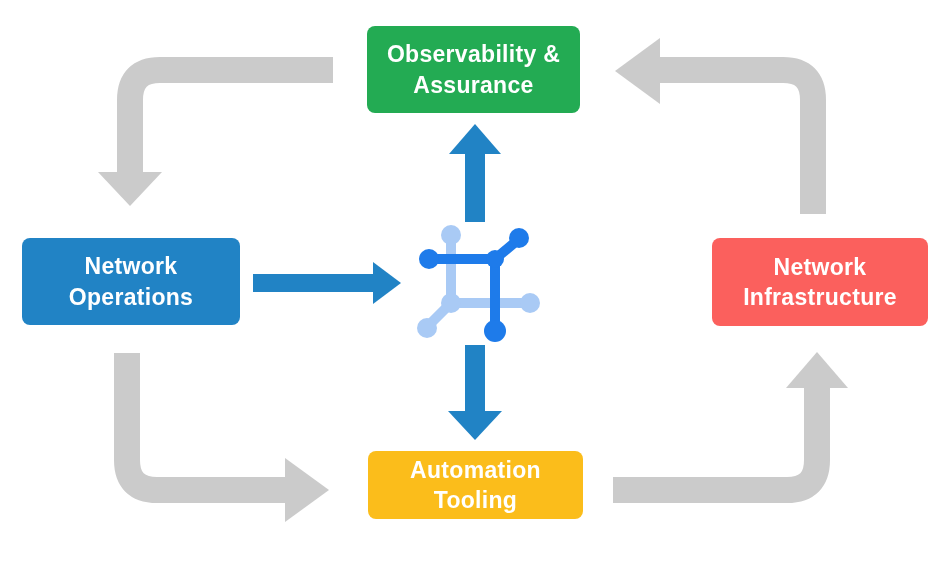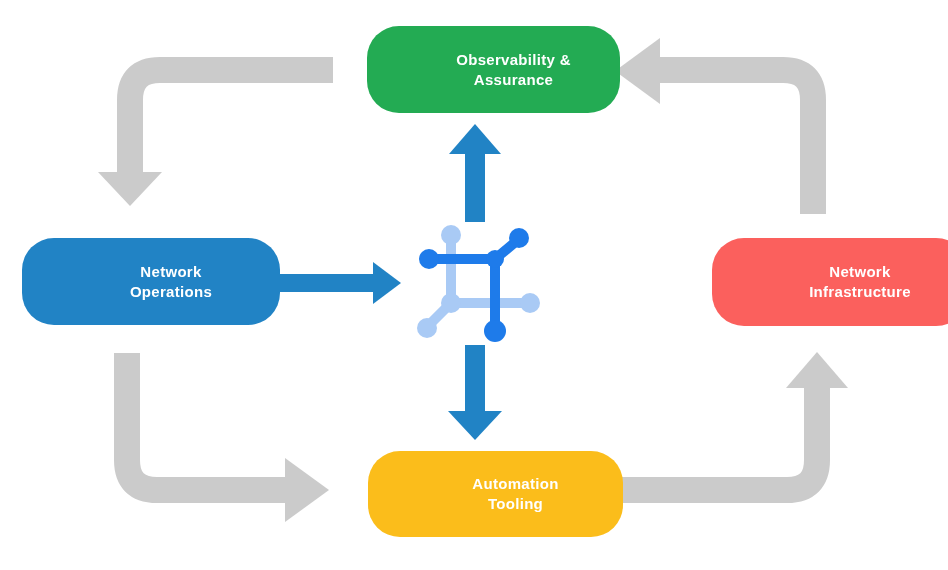--- a/index.html
+++ b/index.html
@@ -9,30 +9,29 @@
     background:var(--background,#fff);
     font-family:"Liberation Sans",sans-serif;
     overflow:hidden;
   }
   #diagram-svg{position:absolute;left:0;top:0;}
   .node{
     position:absolute;
     display:flex;align-items:center;justify-content:center;
     text-align:center;
     color:var(--text-white,#fff);
-    font-size:15px;font-weight:bold;letter-spacing:.3px;
+    font-size:23px;font-weight:bold;letter-spacing:.3px;
     line-height:1.32;
     white-space:pre-line;
-    border-radius:32px;
-    padding-left:40px;
+    border-radius:8px;
   }
   .node-observability{left:367px;top:26px;width:213px;height:87px;background:var(--box-green);}
   .node-operations{left:22px;top:238px;width:218px;height:87px;background:var(--box-blue);}
   .node-infrastructure{left:712px;top:238px;width:216px;height:88px;background:var(--box-red);}
-  .node-automation{left:368px;top:451px;width:215px;height:86px;background:var(--box-yellow);}
+  .node-automation{left:368px;top:451px;width:215px;height:68px;background:var(--box-yellow);}
 
   .gray-stroke{fill:none;stroke:var(--arrow-gray);stroke-width:26;stroke-linecap:butt;}
   .gray-fill{fill:var(--arrow-gray);}
   .blue-fill{fill:var(--arrow-blue);}
   .icon-dark-stroke{fill:none;stroke:var(--icon-blue-dark);stroke-width:10;}
   .icon-light-stroke{fill:none;stroke:var(--icon-blue-light);stroke-width:10;}
   .icon-dark-fill{fill:var(--icon-blue-dark);}
   .icon-light-fill{fill:var(--icon-blue-light);}
 </style>
 </head>

